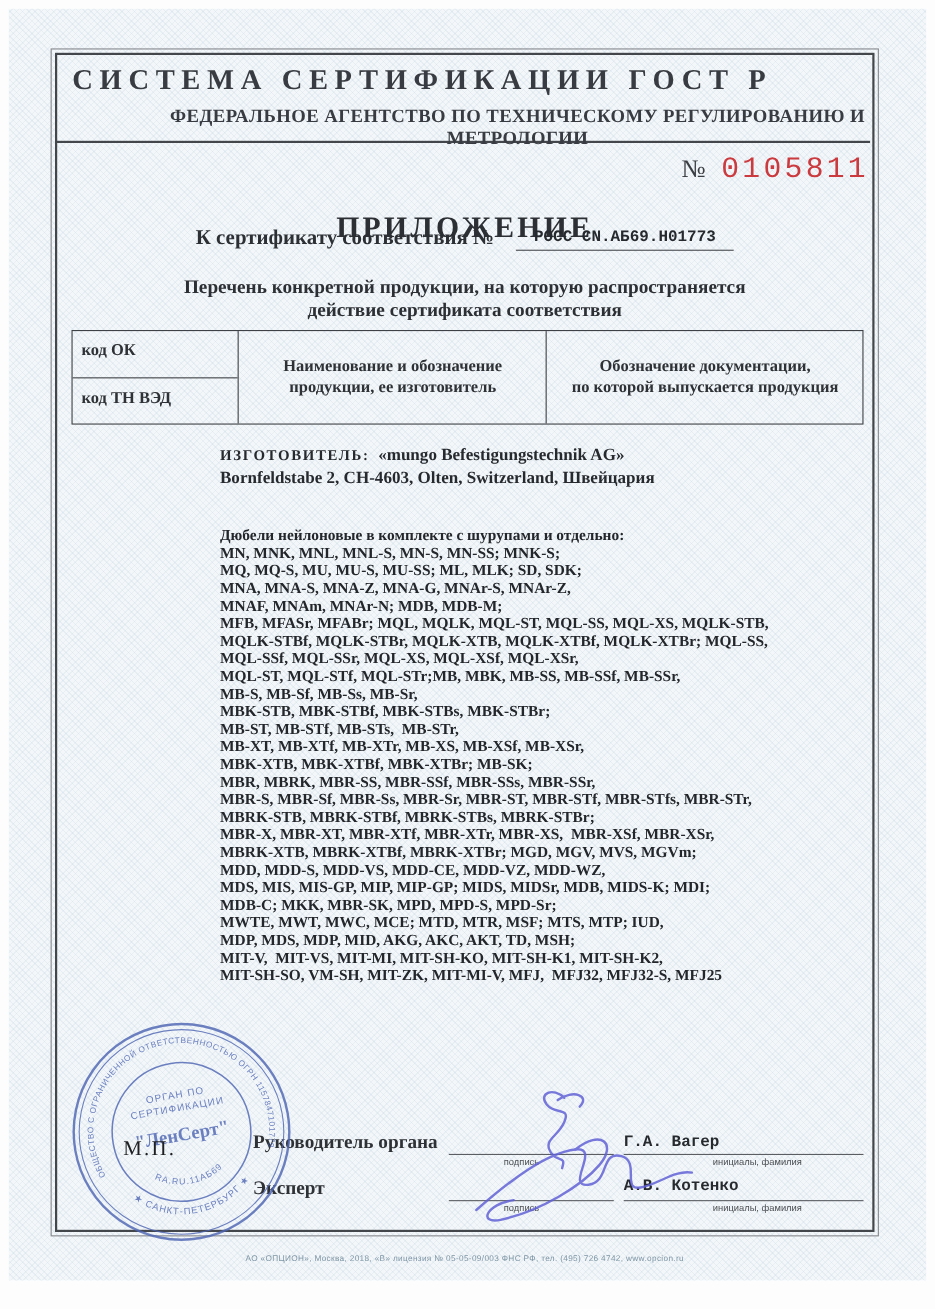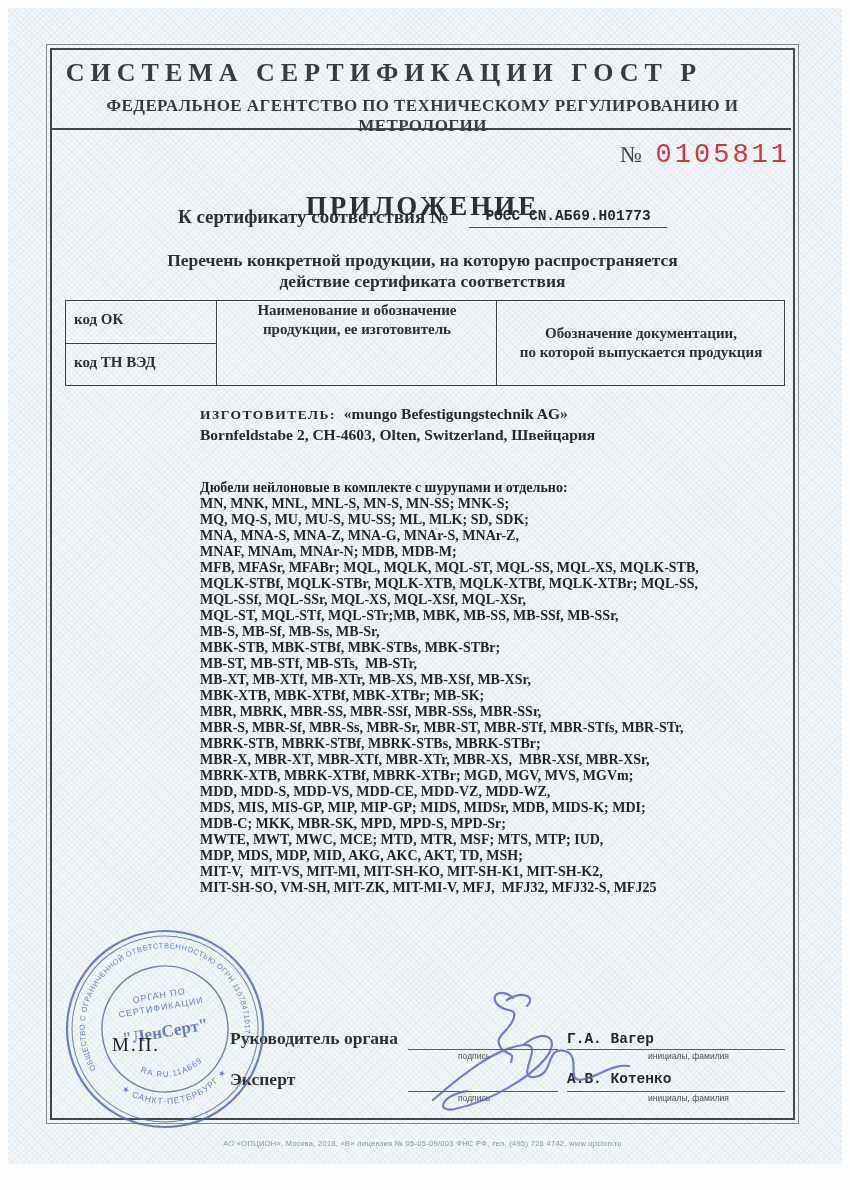--- a/index.html
+++ b/index.html
@@ -10,21 +10,21 @@
         background-image:
           repeating-linear-gradient(45deg, rgba(150,180,205,0.13) 0 1px, transparent 1px 4px),
           repeating-linear-gradient(-45deg, rgba(150,180,205,0.11) 0 1px, transparent 1px 4px);
   }
   .frame{position:absolute;left:50px;top:48px;width:741px;height:1068px;
         border:2px solid #43464b;outline:1px solid #85888d;outline-offset:3px;}
   .header-box{position:absolute;left:50px;top:48px;width:741px;height:80px;border-bottom:2px solid #43464b;}
   .doc-title{position:absolute;left:50px;top:58px;width:668px;text-align:center;
         font-size:26px;font-weight:bold;letter-spacing:6px;color:#383c42;}
   .doc-subtitle{position:absolute;left:50px;top:96px;width:745px;text-align:center;
-        font-size:17px;font-weight:bold;letter-spacing:0.4px;color:#383c42;}
+        font-size:17px;font-weight:bold;letter-spacing:0.4px;color:#383c42;padding-left:48px;}
   .cert-no{position:absolute;left:560px;top:140px;width:230px;text-align:right;white-space:nowrap;}
   .cert-no .nsign{font-size:23px;color:#3a3d42;margin-right:14px;}
   .cert-no .digits{font-family:"Liberation Mono","DejaVu Sans Mono",monospace;
         font-size:27px;color:#cb3a3e;letter-spacing:3px;}
   .appendix-title{position:absolute;left:50px;top:191px;width:745px;text-align:center;
         font-size:27px;font-weight:bold;letter-spacing:3px;color:#2c2f34;}
   .cert-line{position:absolute;left:50px;top:206px;width:745px;display:flex;
         justify-content:center;align-items:flex-end;gap:20px;}
   .cert-line .lbl{font-size:19px;font-weight:bold;color:#2c2f34;}
   .cert-line .num{display:inline-block;min-width:190px;text-align:center;
@@ -33,21 +33,21 @@
         font-size:14.5px;font-weight:bold;color:#26292e;white-space:pre;}
   .list-caption{position:absolute;left:50px;top:250px;width:745px;text-align:center;
         font-size:17.5px;font-weight:bold;line-height:21px;color:#2c2f34;}
   .tbl{position:absolute;left:65px;top:300px;width:718px;height:84px;border:1.5px solid #3e4145;}
   .tbl .v1{position:absolute;left:150px;top:0;bottom:0;width:0;border-left:1.5px solid #3e4145;}
   .tbl .v2{position:absolute;left:430px;top:0;bottom:0;width:0;border-left:1.5px solid #3e4145;}
   .tbl .h1{position:absolute;left:0;width:150px;top:42px;height:0;border-top:1px solid #3e4145;}
   .tbl .c1a{position:absolute;left:8px;top:10px;font-size:15px;font-weight:bold;}
   .tbl .c1b{position:absolute;left:8px;top:53px;font-size:15px;font-weight:bold;}
   .tbl .c2{position:absolute;left:152px;top:0;width:278px;height:100%;display:flex;
-        align-items:flex-start;justify-content:center;text-align:center;
+        align-items:center;justify-content:center;text-align:center;
         font-size:15px;font-weight:bold;line-height:19px;}
   .tbl .c3{position:absolute;left:432px;top:0;width:286px;height:100%;display:flex;
         align-items:center;justify-content:center;text-align:center;
         font-size:15px;font-weight:bold;line-height:19px;}
   .maker{position:absolute;left:200px;top:405px;width:560px;font-size:15.5px;font-weight:bold;color:#26292e;}
   .maker .lab{font-size:13.5px;letter-spacing:1.5px;}
   .maker .addr{margin-top:3px;}
   .products{position:absolute;left:200px;top:480px;width:590px;
         font-size:14px;font-weight:bold;color:#23262b;}
   .products div{height:16px;line-height:16px;white-space:pre;}

